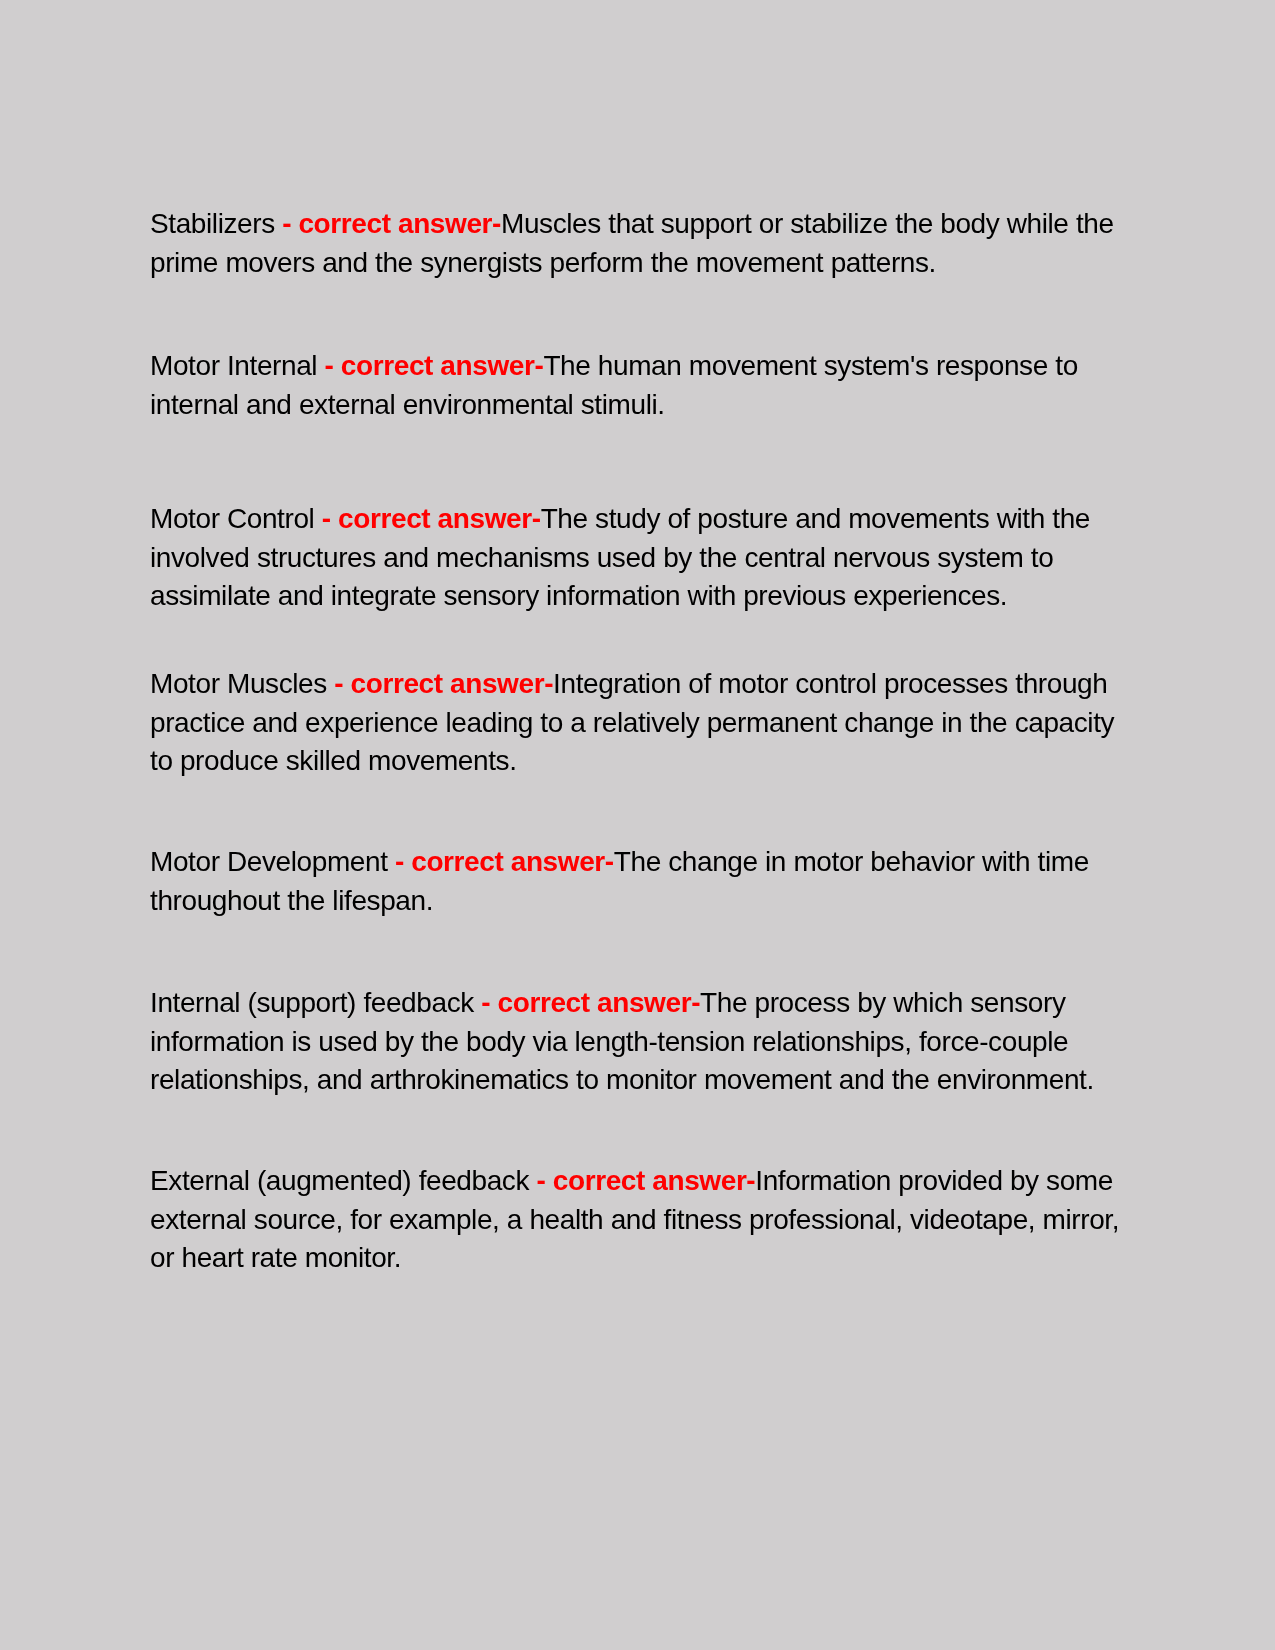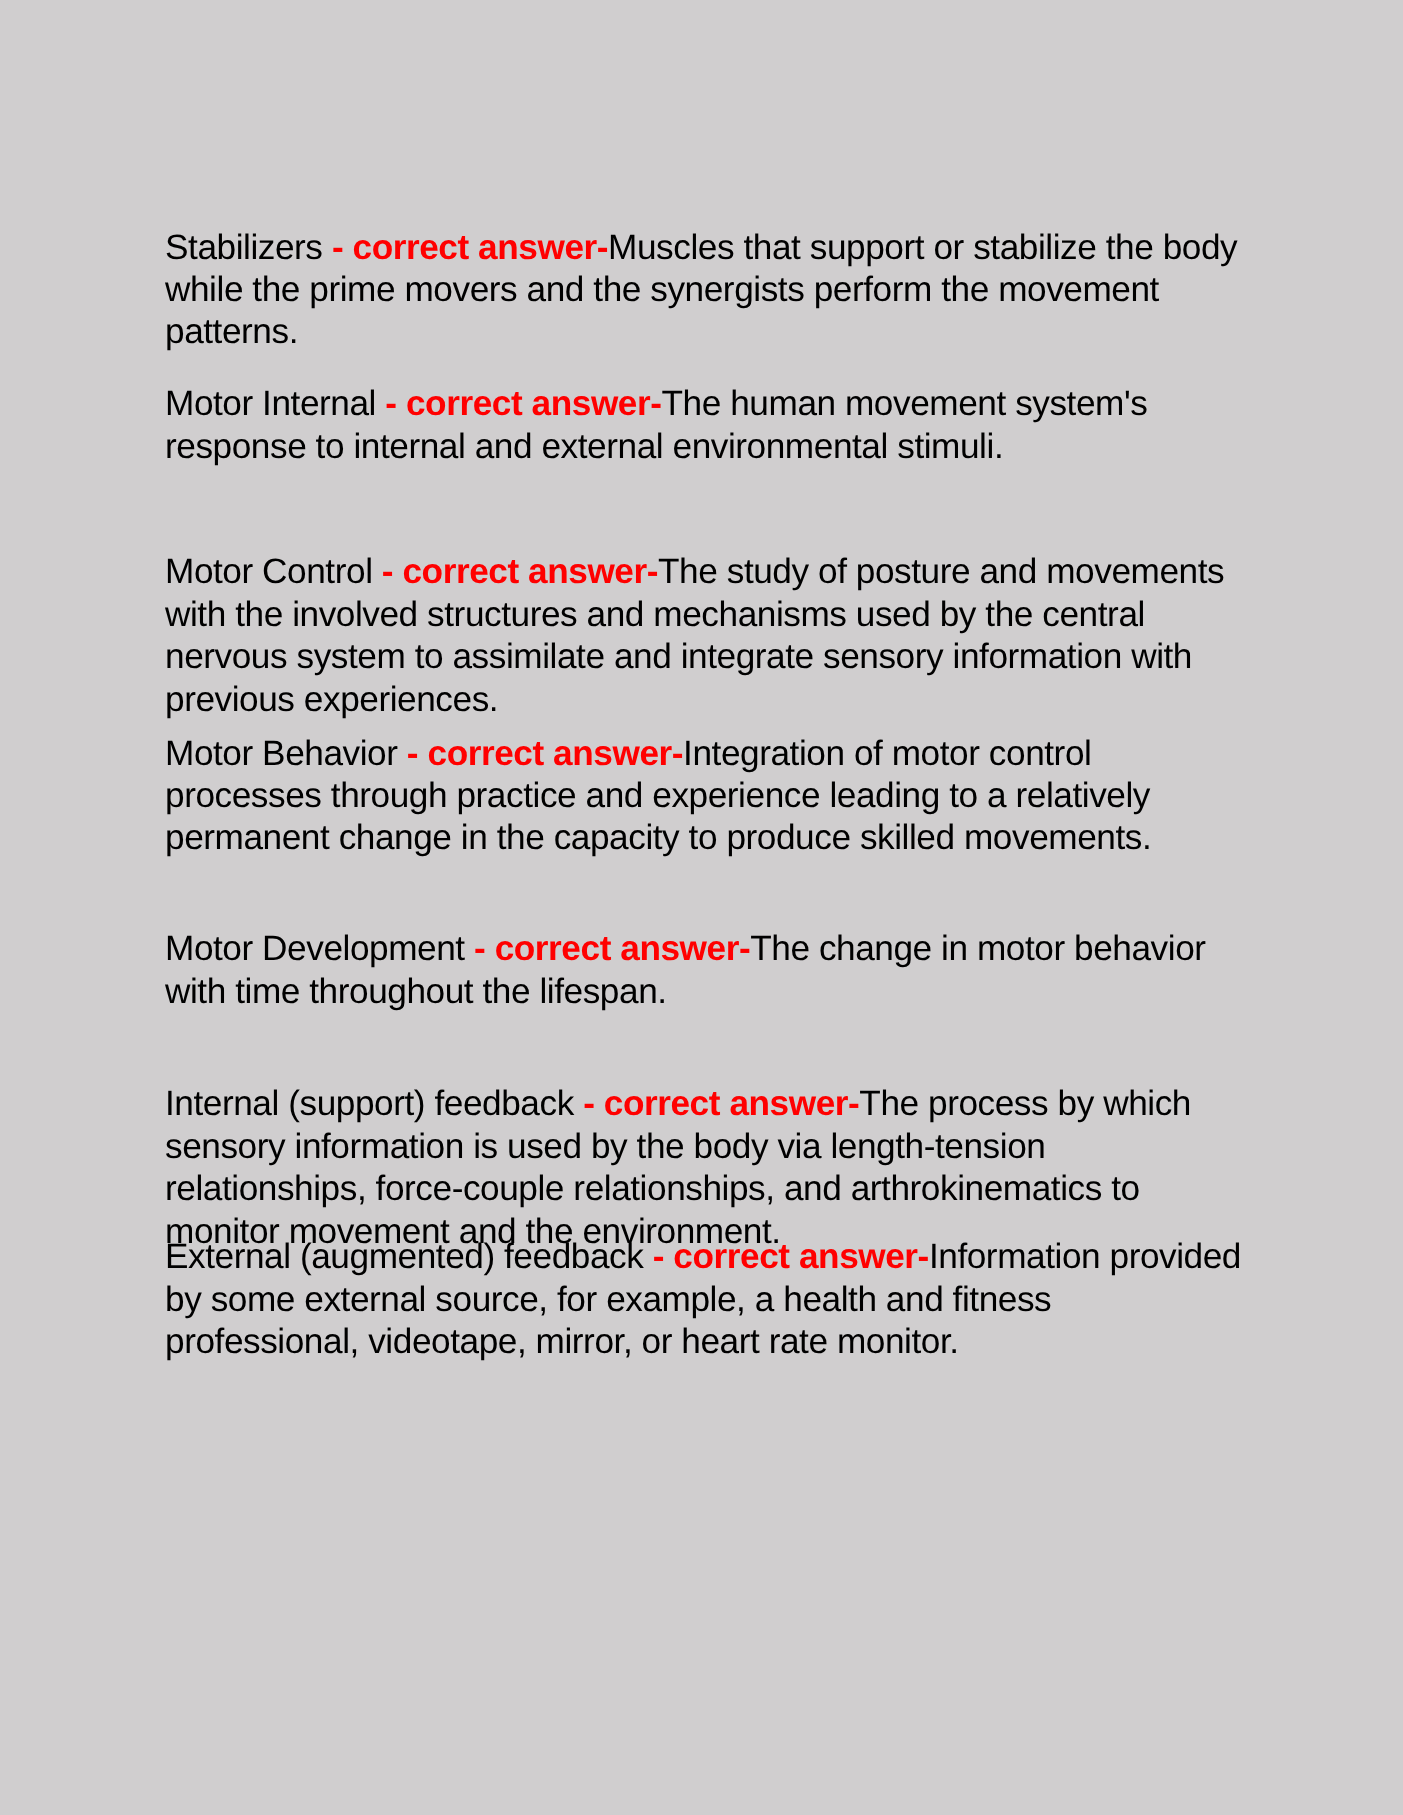--- a/index.html
+++ b/index.html
@@ -7,35 +7,35 @@
     width: 1275px; height: 1650px;
     background: #d0cecf;
     position: relative;
     overflow: hidden;
     font-family: "Liberation Sans", "DejaVu Sans", sans-serif;
     color: #000;
   }
   .page { position: absolute; left: 150px; top: 0; width: 980px; }
   .entry {
     position: absolute; left: 0; width: 980px;
-    font-size: 32px; line-height: 38.5px;
+    font-size: 28px; line-height: 38.5px;
     letter-spacing: -0.4px;
   }
   .ans { color: #ff0000; font-weight: bold; }
 </style>
 </head>
 <body>
 
 <div class="page">
   <div class="entry" style="top:205px"><span>Stabilizers</span><span class="ans"> - correct answer-</span><span>Muscles that support or stabilize the body while the prime movers and the synergists perform the movement patterns.</span></div>
 
   <div class="entry" style="top:347px"><span>Motor Internal</span><span class="ans"> - correct answer-</span><span>The human movement system's response to internal and external environmental stimuli.</span></div>
 
   <div class="entry" style="top:500px"><span>Motor Control</span><span class="ans"> - correct answer-</span><span>The study of posture and movements with the involved structures and mechanisms used by the central nervous system to assimilate and integrate sensory information with previous experiences.</span></div>
 
-  <div class="entry" style="top:665px"><span>Motor Behavior</span><span class="ans"> - correct answer-</span><span>Integration of motor control processes through practice and experience leading to a relatively permanent change in the capacity to produce skilled movements.</span></div>
+  <div class="entry" style="top:665px"><span>Motor Muscles</span><span class="ans"> - correct answer-</span><span>Integration of motor control processes through practice and experience leading to a relatively permanent change in the capacity to produce skilled movements.</span></div>
 
   <div class="entry" style="top:843px"><span>Motor Development</span><span class="ans"> - correct answer-</span><span>The change in motor behavior with time throughout the lifespan.</span></div>
 
   <div class="entry" style="top:984px"><span>Internal (support) feedback</span><span class="ans"> - correct answer-</span><span>The process by which sensory information is used by the body via length-tension relationships, force-couple relationships, and arthrokinematics to monitor movement and the environment.</span></div>
 
-  <div class="entry" style="top:1123px"><span>External (augmented) feedback</span><span class="ans"> - correct answer-</span><span>Information provided by some external source, for example, a health and fitness professional, videotape, mirror, or heart rate monitor.</span></div>
+  <div class="entry" style="top:1162px"><span>External (augmented) feedback</span><span class="ans"> - correct answer-</span><span>Information provided by some external source, for example, a health and fitness professional, videotape, mirror, or heart rate monitor.</span></div>
 </div>
 
 </body></html>

